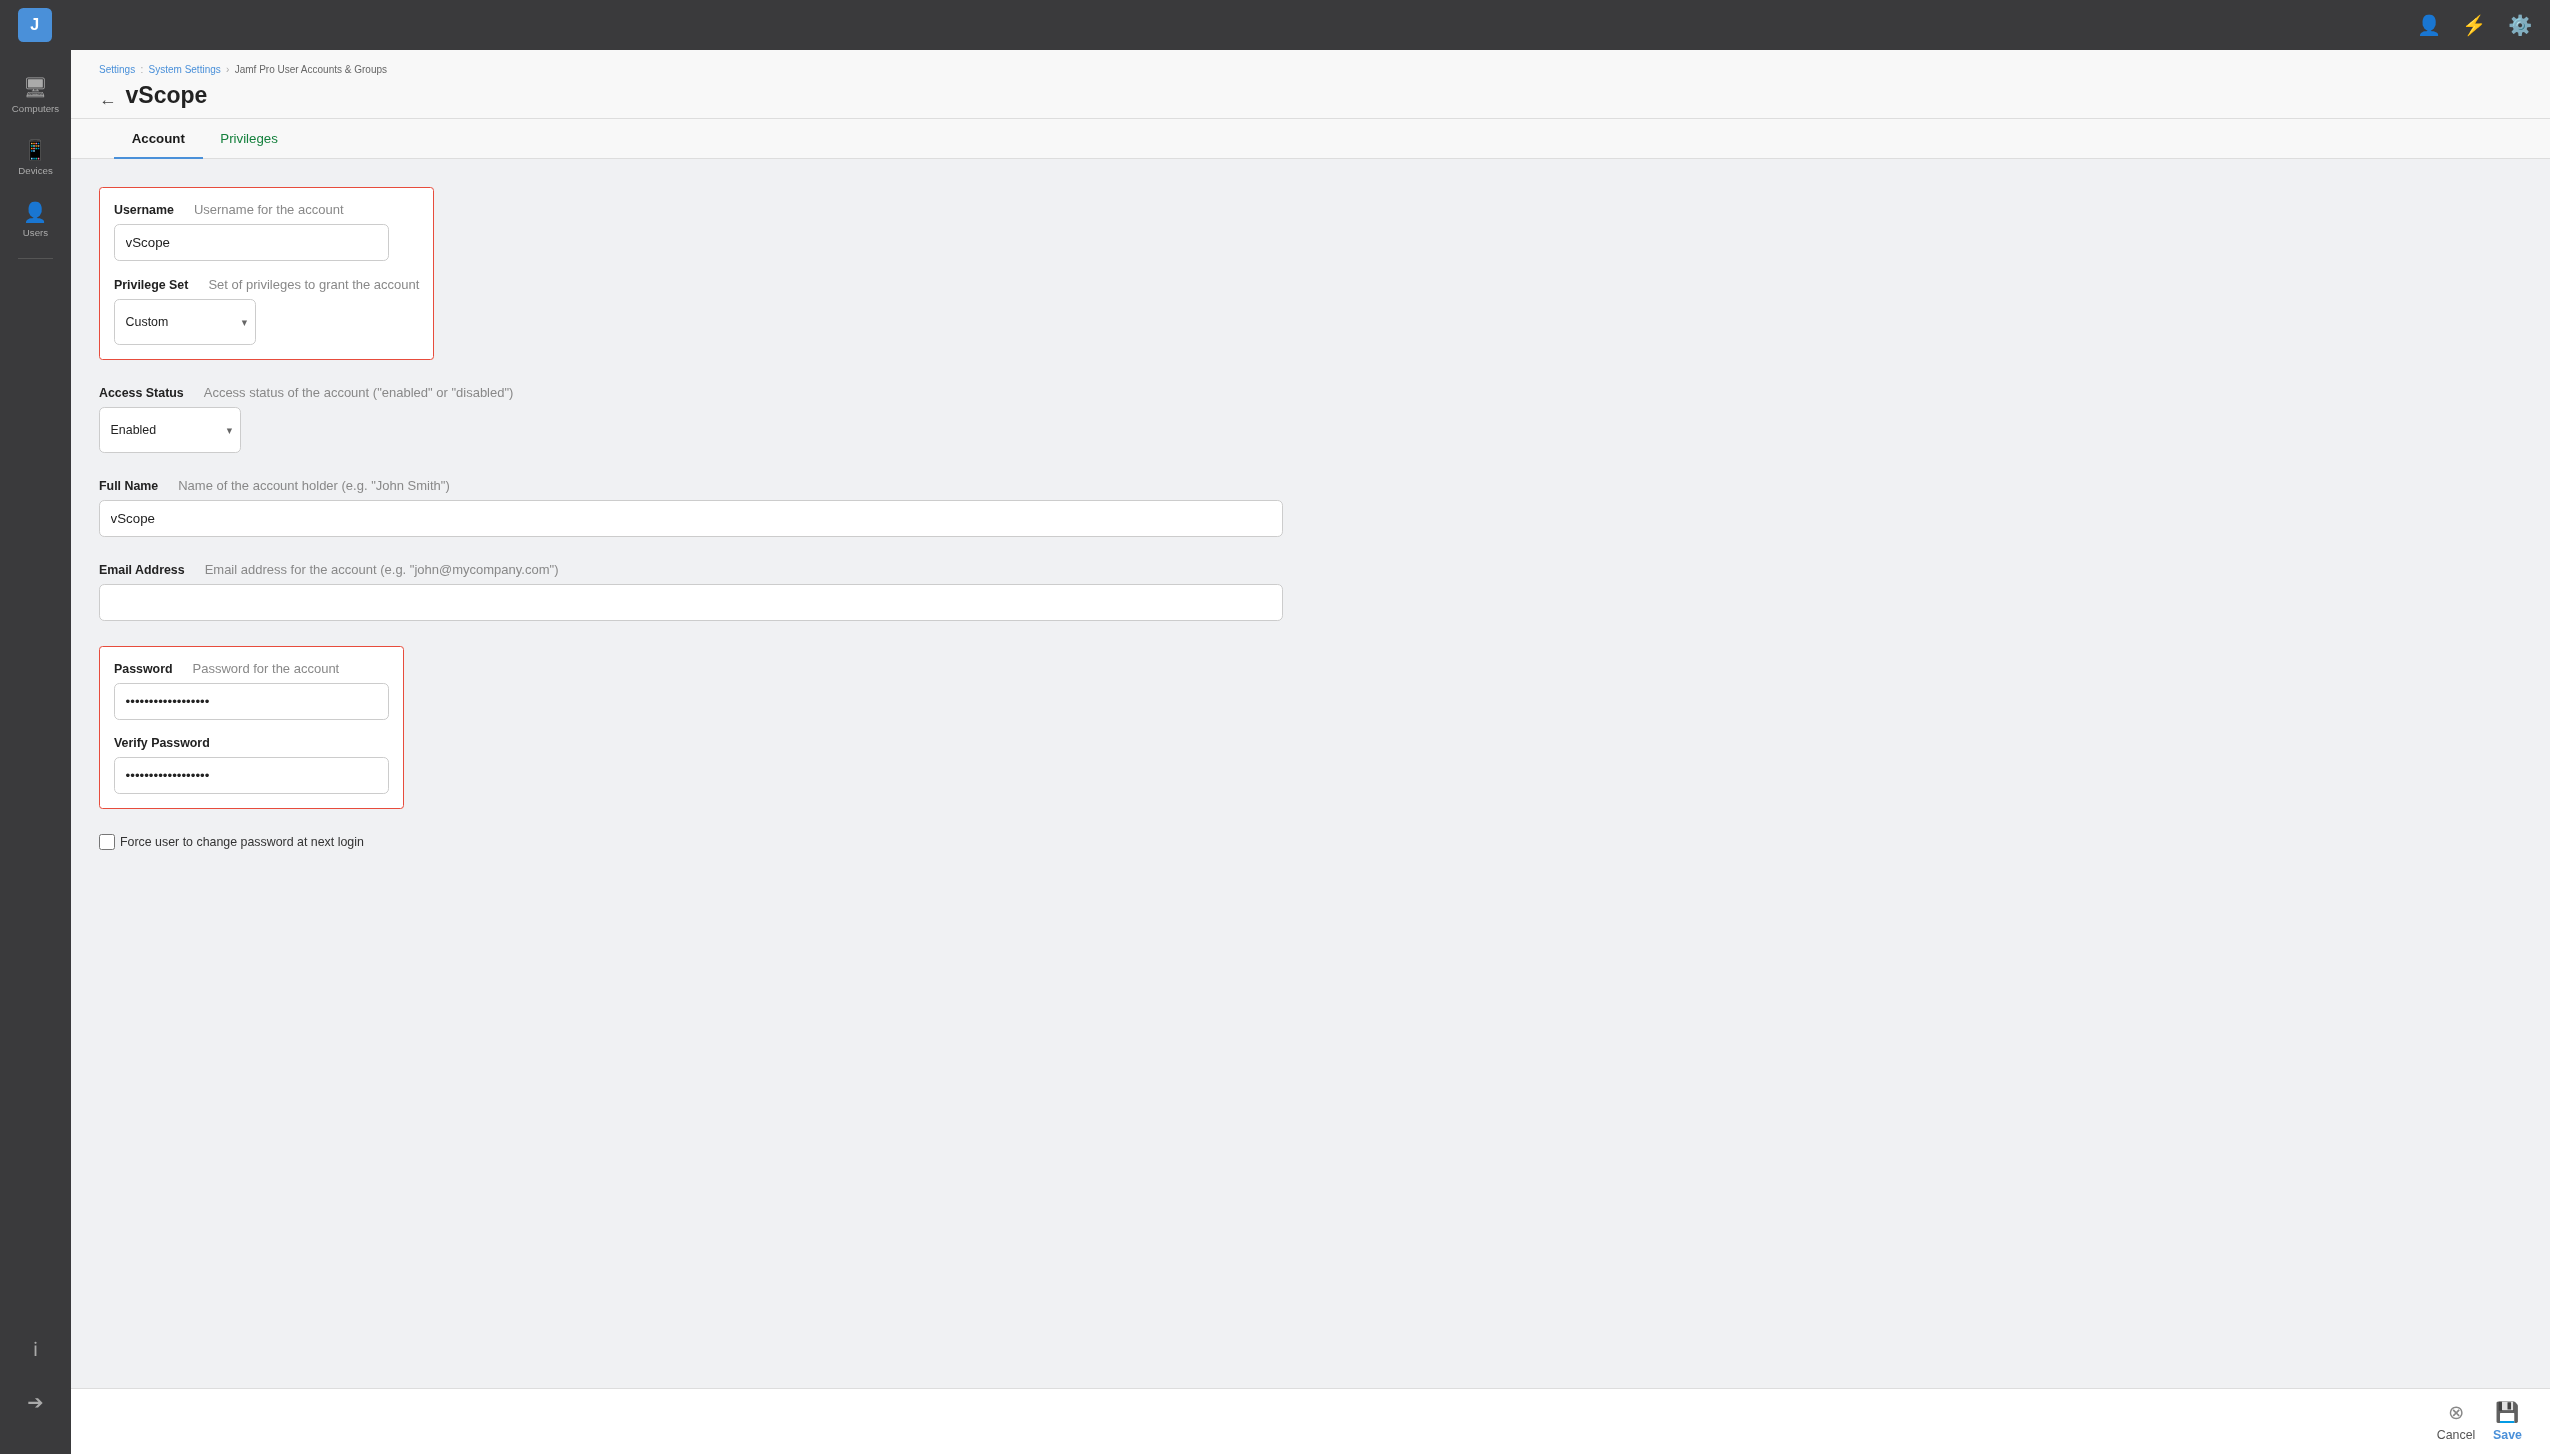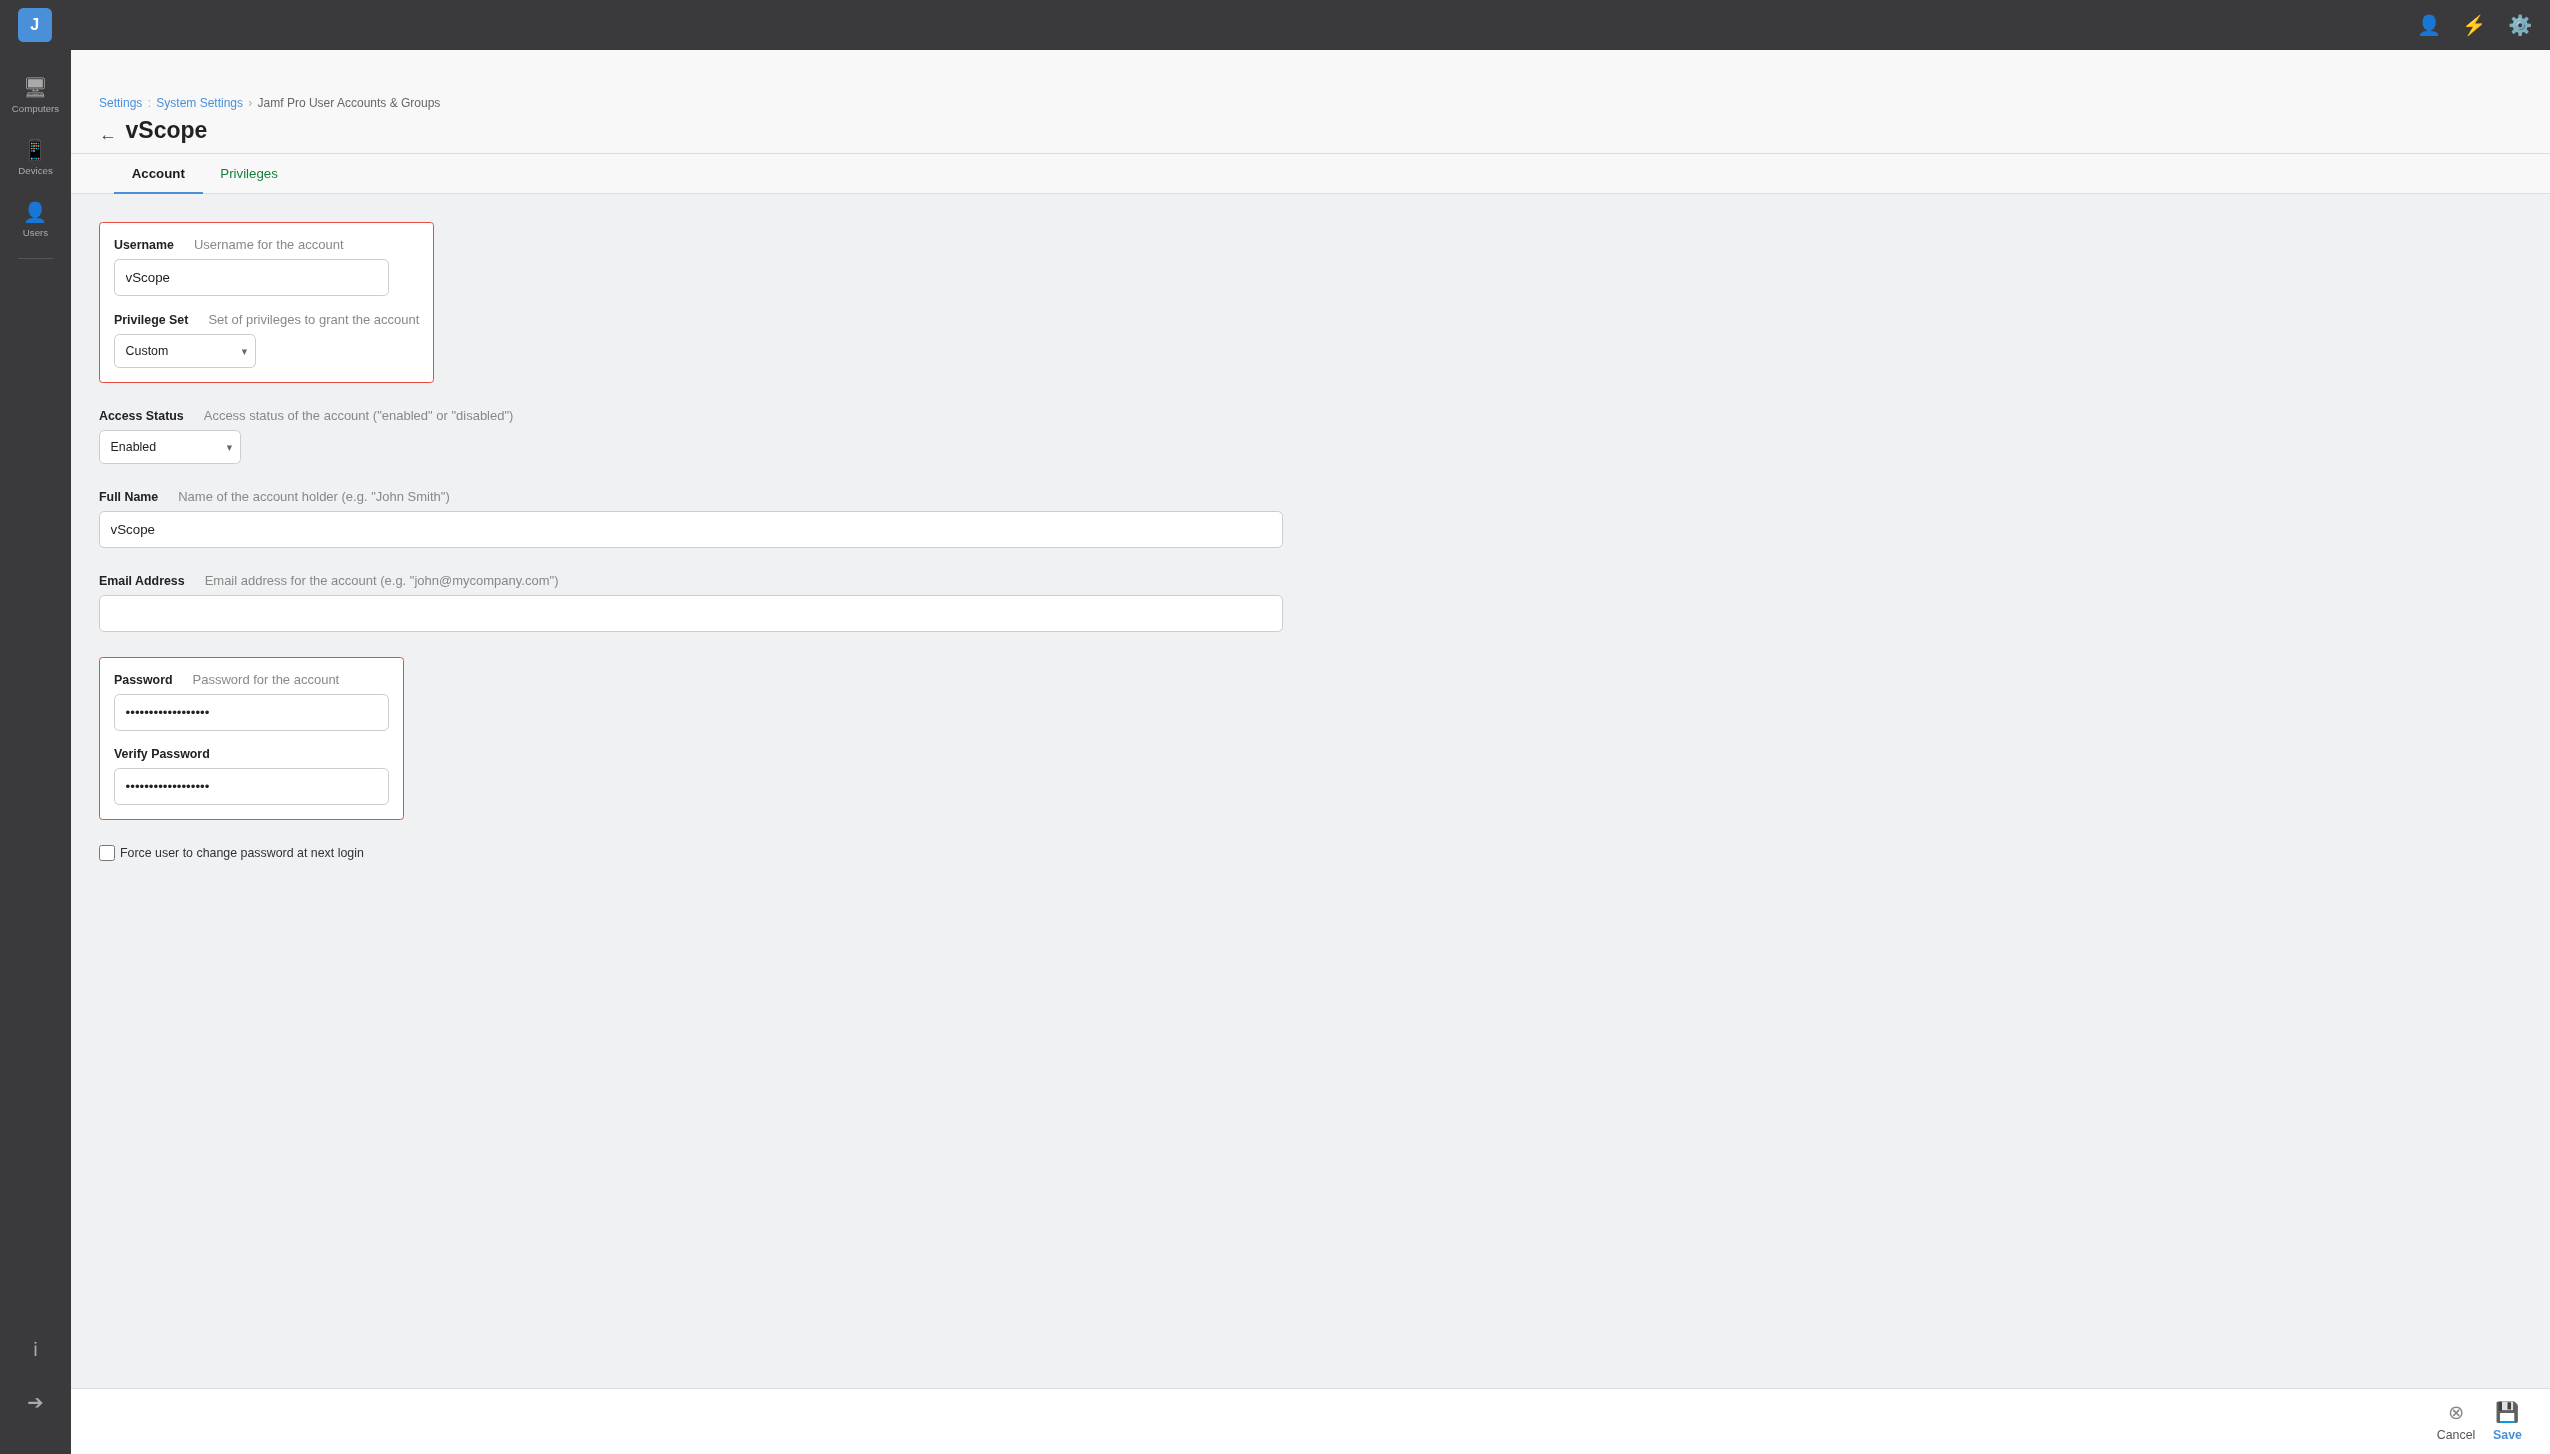--- a/index.html
+++ b/index.html
@@ -95,27 +95,26 @@
     }
 
     
     .page-header {
       background: #f8f8f8;
       padding: 14px 28px 0 28px;
       border-bottom: 0.9px solid #ddd;
       flex-shrink: 0;
     }
     .breadcrumb {
-      font-size: 12px;
+      font-size: 10px;
       color: #666;
       margin-bottom: 7px;
       display: flex;
       align-items: center;
       gap: 5.3px;
-      margin-top: 32px;
     }
     .breadcrumb-sep { color: #aaa; }
     .breadcrumb a { color: #4a90d9; text-decoration: none; cursor: pointer; }
     .page-title-row {
       display: flex;
       align-items: center;
       gap: 8.9px;
       padding-bottom: 0;
     }
     .back-btn {
@@ -191,21 +190,21 @@
       color: #222;
       background: #fff;
       outline: none;
     }
 
     .select-wrapper {
       position: relative;
       display: inline-block;
     }
     .select-input {
-      height: 34px;
+      height: 46px;
       border: 0.9px solid #ccc;
       border-radius: 5.3px;
       padding: 0 28px 0 10.6px;
       font-size: 12.4px;
       color: #222;
       background: #fff;
       appearance: none;
       cursor: pointer;
       min-width: 142px;
       outline: none;

